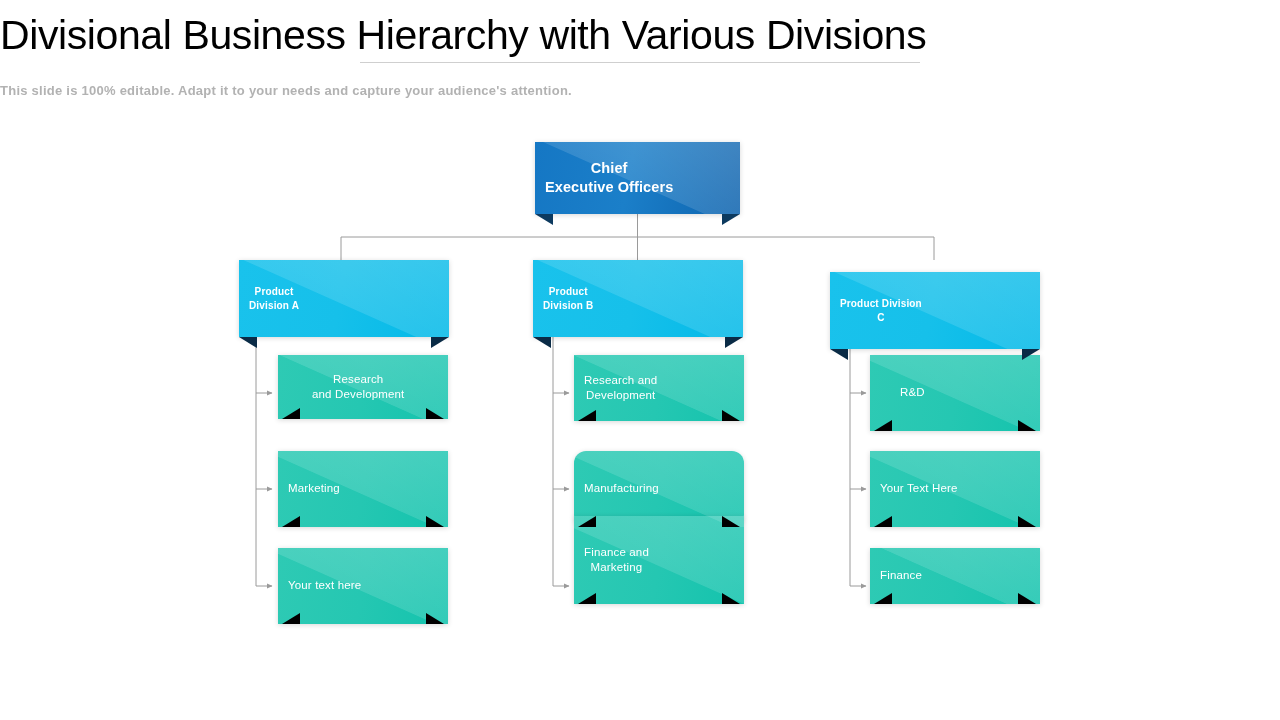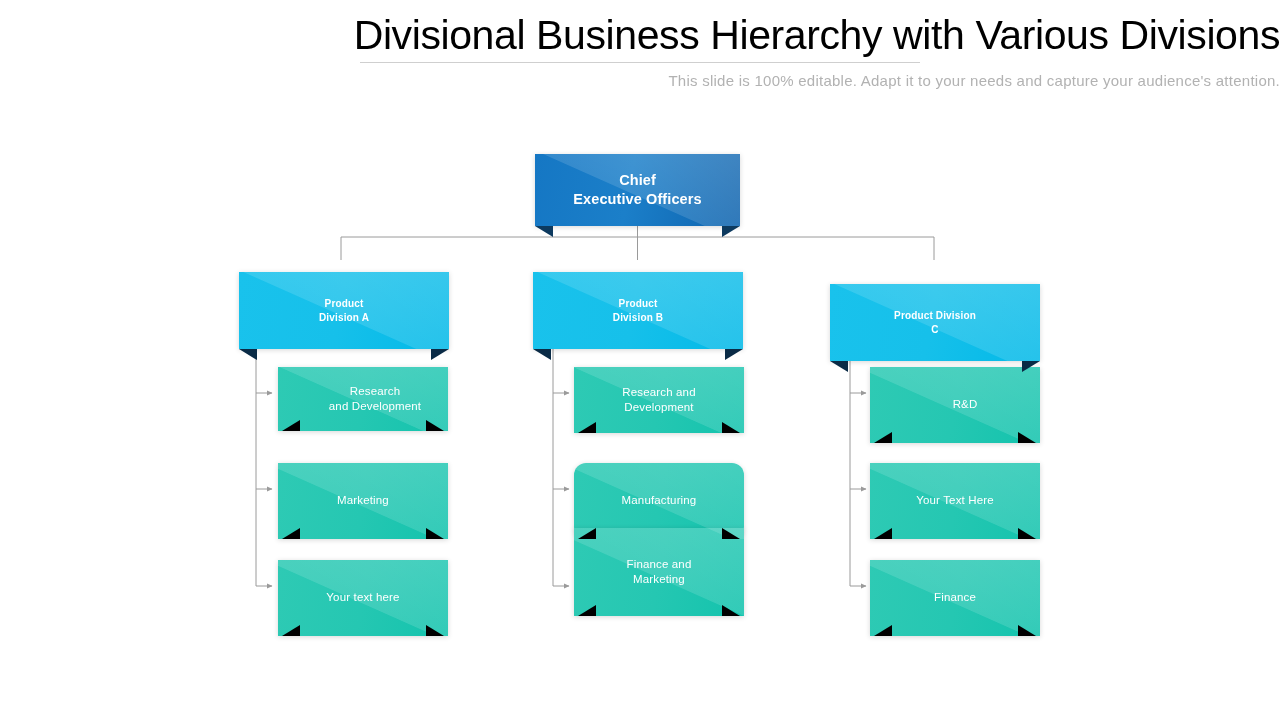--- a/index.html
+++ b/index.html
@@ -12,43 +12,44 @@
     font-family: "Liberation Sans", sans-serif;
     overflow: hidden;
     position: relative;
   }
 
   
   .slide-header {
     position: absolute;
     top: 0; left: 0;
     width: 1280px;
-    text-align: right;
+    text-align: left;
   }
   .slide-title {
     font-size: 41px;
     font-weight: 400;
     color: #000000;
     letter-spacing: -0.4px;
     line-height: 1.1;
     padding-top: 13px;
     white-space: nowrap;
   }
   .title-rule {
     width: 560px;
     height: 1px;
     background: #cfcfcf;
     margin: 4px auto 0 auto;
   }
   .slide-subtitle {
-    font-size: 15px;
+    font-size: 13px;
     color: #b2b2b2;
     letter-spacing: 0.25px;
-    margin-top: 9px;
+    margin-top: 20px;
     white-space: nowrap;
+    font-weight: bold;
   }
 
   
   .chart {
     position: absolute;
     top: 0; left: 0;
     width: 1280px;
     height: 720px;
   }
   .connector-layer {
@@ -57,25 +58,23 @@
     width: 1280px;
     height: 720px;
     pointer-events: none;
   }
 
   
   .node {
     position: absolute;
     display: flex;
     align-items: center;
-    justify-content: center;
     text-align: center;
     color: #ffffff;
     box-shadow: 0 1px 5px rgba(0,0,0,0.16);
-    margin-top: 12px;
   }
   .node .label {
     position: relative;
     z-index: 3;
     line-height: 1.33;
     padding: 0 10px;
     white-space: pre-line;
   }
   
   .node::after {
@@ -267,19 +266,19 @@
   <div class="node node-child" style="left:870px; top:355px; width:170px; height:76px;padding-left:20px;">
     <span class="tail tail-arrow-left"></span>
     <span class="tail tail-arrow-right"></span>
     <span class="label">R&amp;D</span>
   </div>
   <div class="node node-child" style="left:870px; top:451px; width:170px; height:76px;">
     <span class="tail tail-arrow-left"></span>
     <span class="tail tail-arrow-right"></span>
     <span class="label">Your Text Here</span>
   </div>
-  <div class="node node-child" style="left:870px; top:548px; width:170px; height:76px;">
+  <div class="node node-child" style="left:870px; top:548px; width:170px; height:56px;">
     <span class="tail tail-arrow-left"></span>
     <span class="tail tail-arrow-right"></span>
     <span class="label">Finance</span>
   </div>
 
 </div>
 
 </body></html>

